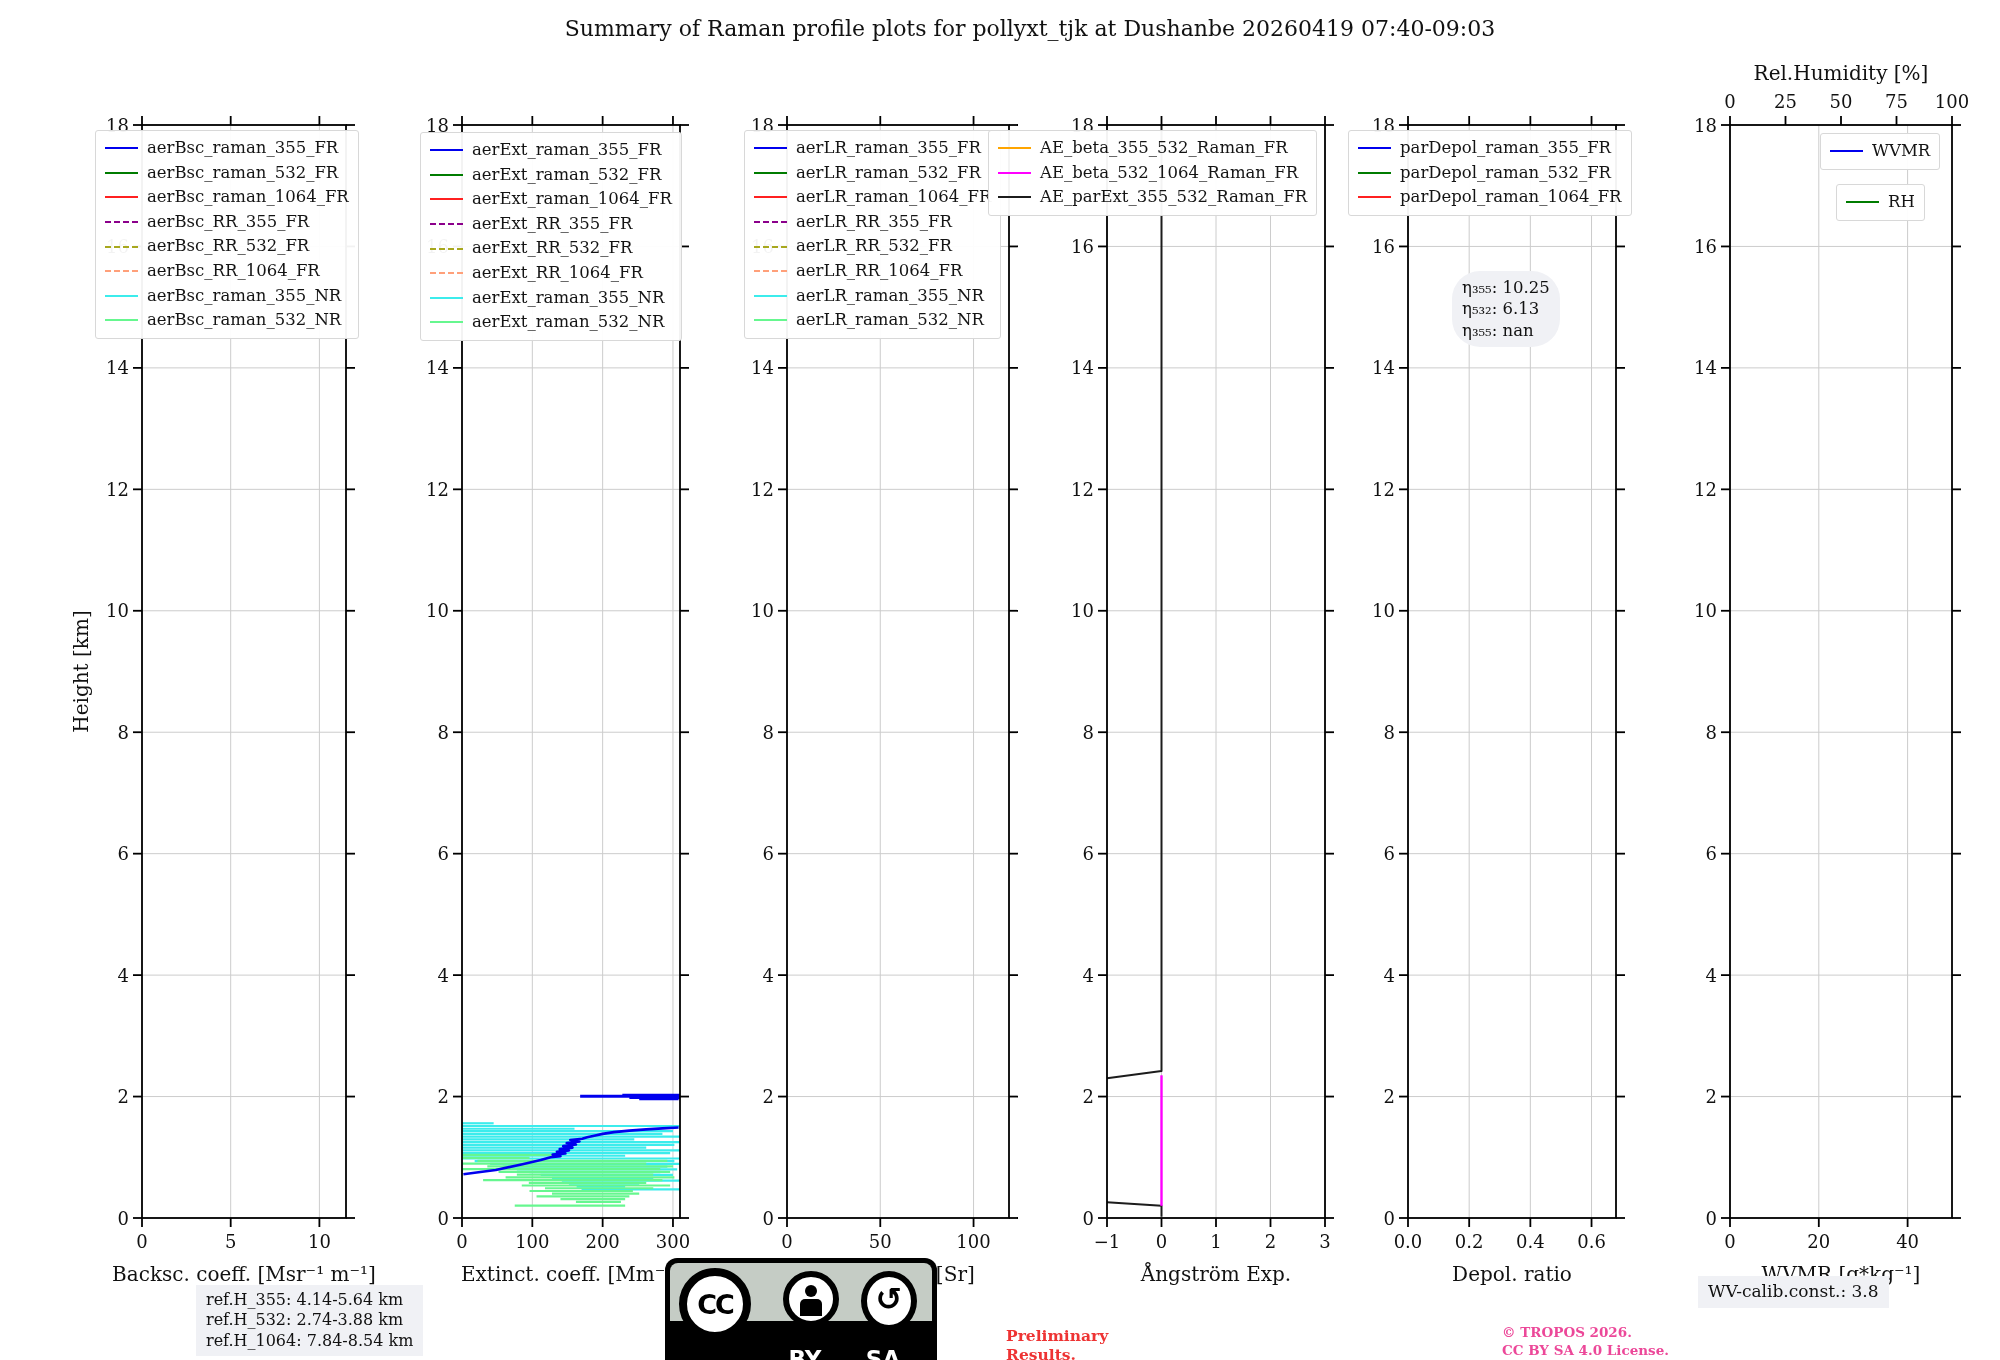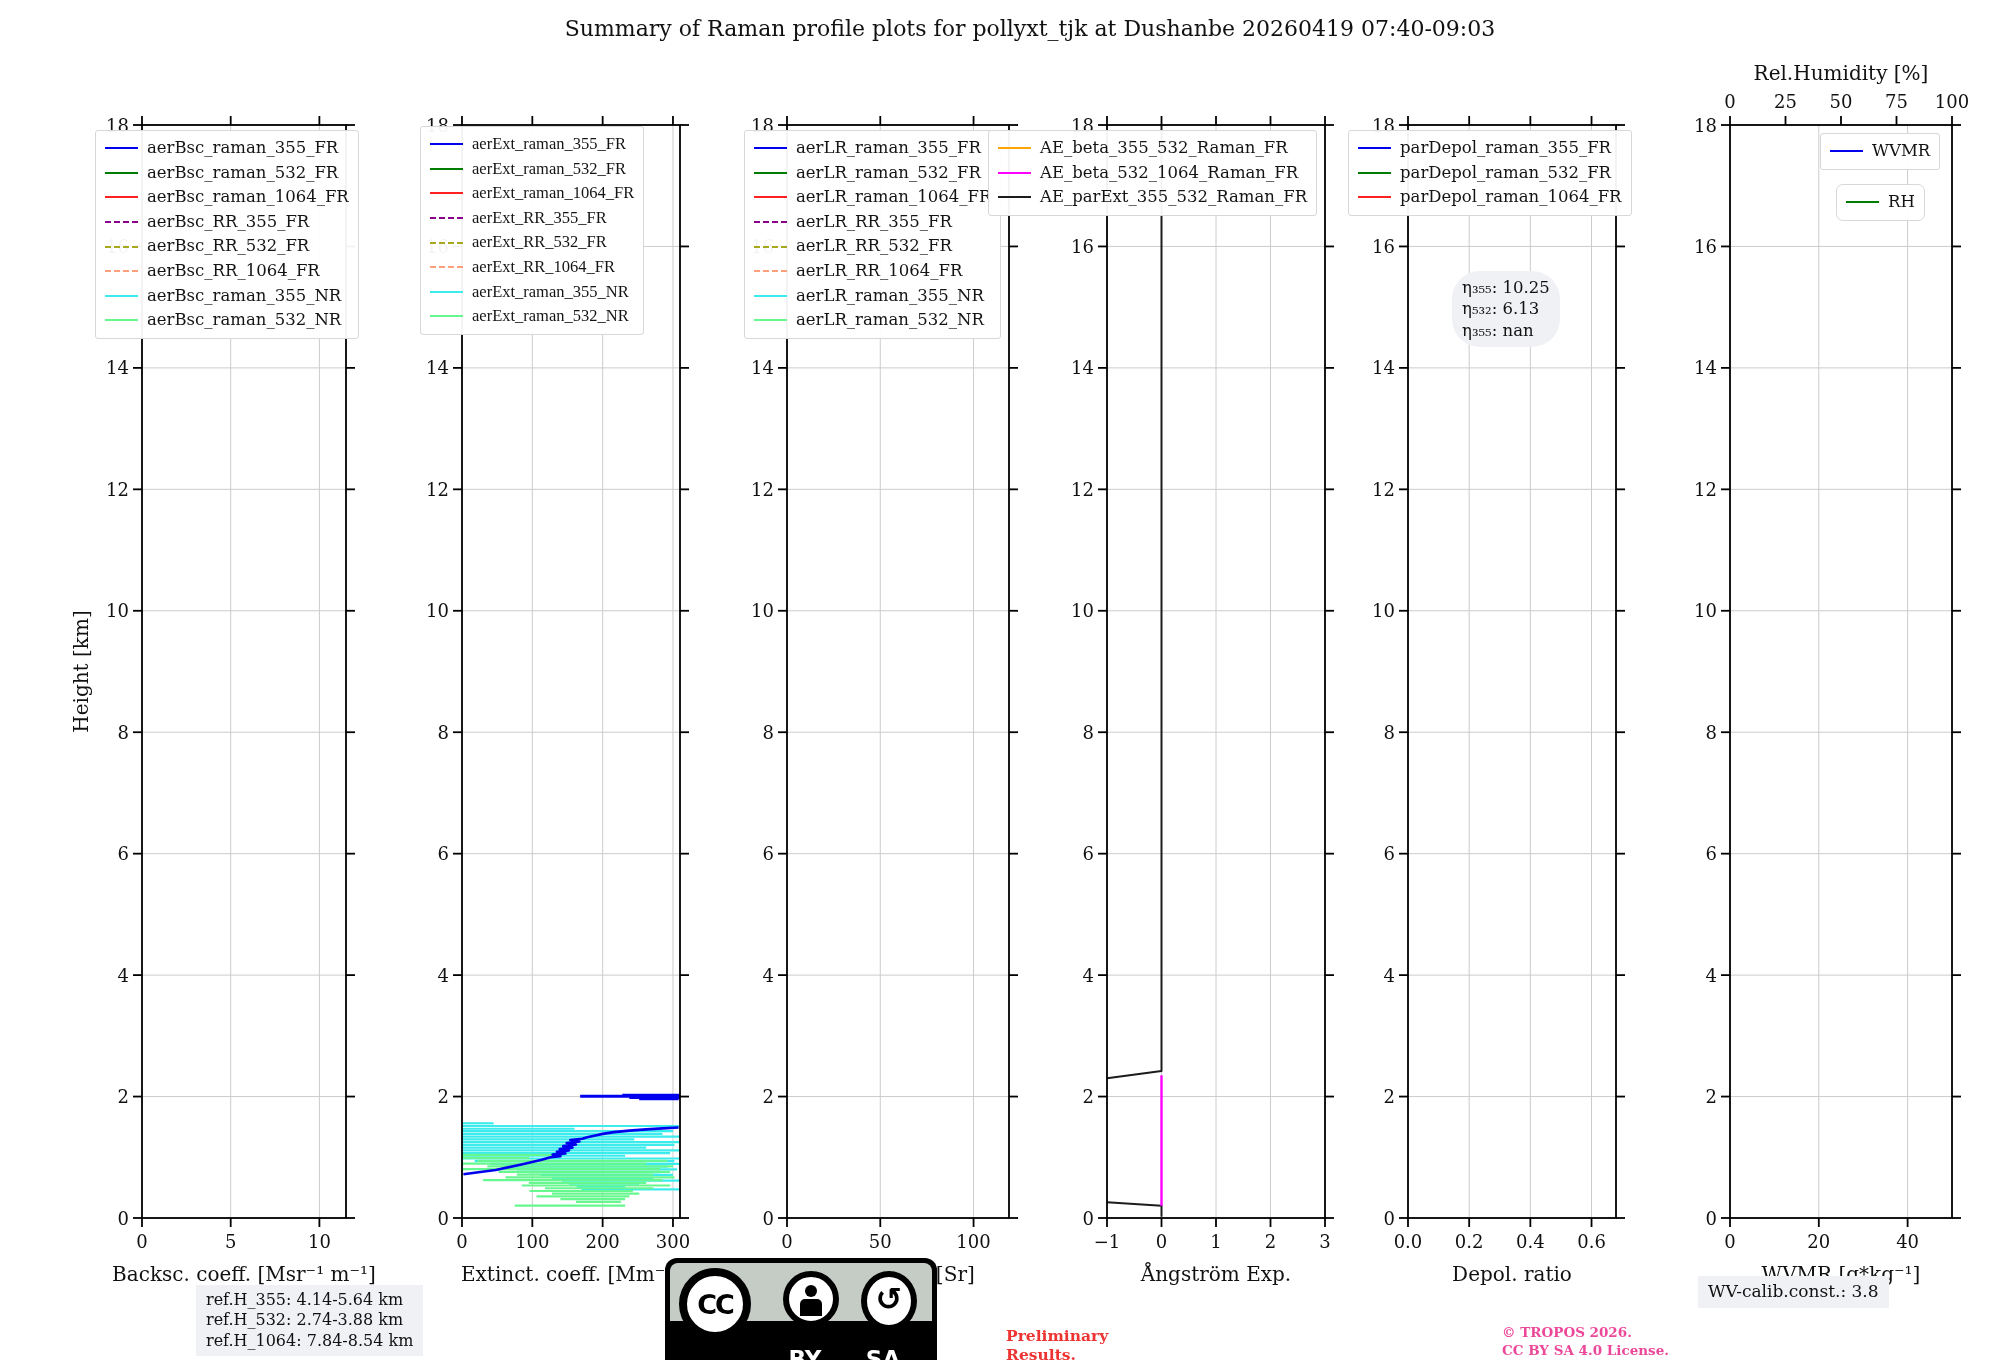--- a/index.html
+++ b/index.html
@@ -529,21 +529,21 @@
       </div>
       <div class="li">
         <span class="ls" style="border-top: 2.6px solid rgb(60, 236, 236);"></span>
         <span class="lt">aerBsc_raman_355_NR</span>
       </div>
       <div class="li">
         <span class="ls" style="border-top: 2.6px solid rgb(102, 247, 143);"></span>
         <span class="lt">aerBsc_raman_532_NR</span>
       </div>
     </div>
-    <div class="legend" style="left: 420px; top: 126px; font-family: Liberation Serif, serif;">
+    <div class="legend" style="left: 420px; top: 132px;">
       <div class="li">
         <span class="ls" style="border-top: 2.6px solid rgb(0, 0, 238);"></span>
         <span class="lt">aerExt_raman_355_FR</span>
       </div>
       <div class="li">
         <span class="ls" style="border-top: 2.6px solid rgb(0, 124, 0);"></span>
         <span class="lt">aerExt_raman_532_FR</span>
       </div>
       <div class="li">
         <span class="ls" style="border-top: 2.6px solid rgb(255, 32, 32);"></span>
@@ -631,19 +631,19 @@
         <span class="ls" style="border-top: 2.6px solid rgb(255, 32, 32);"></span>
         <span class="lt">parDepol_raman_1064_FR</span>
       </div>
     </div>
     <div class="legend" style="left: 1820px; top: 133px;">
       <div class="li">
         <span class="ls" style="border-top: 2.6px solid rgb(0, 0, 238);"></span>
         <span class="lt">WVMR</span>
       </div>
     </div>
-    <div class="legend" style="left: 1836px; top: 184px; border-radius: 7px;">
+    <div class="legend" style="left: 1836px; top: 184px;">
       <div class="li">
         <span class="ls" style="border-top: 2.6px solid rgb(0, 124, 0);"></span>
         <span class="lt">RH</span>
       </div>
     </div>
   </div>
 
 </body></html>

